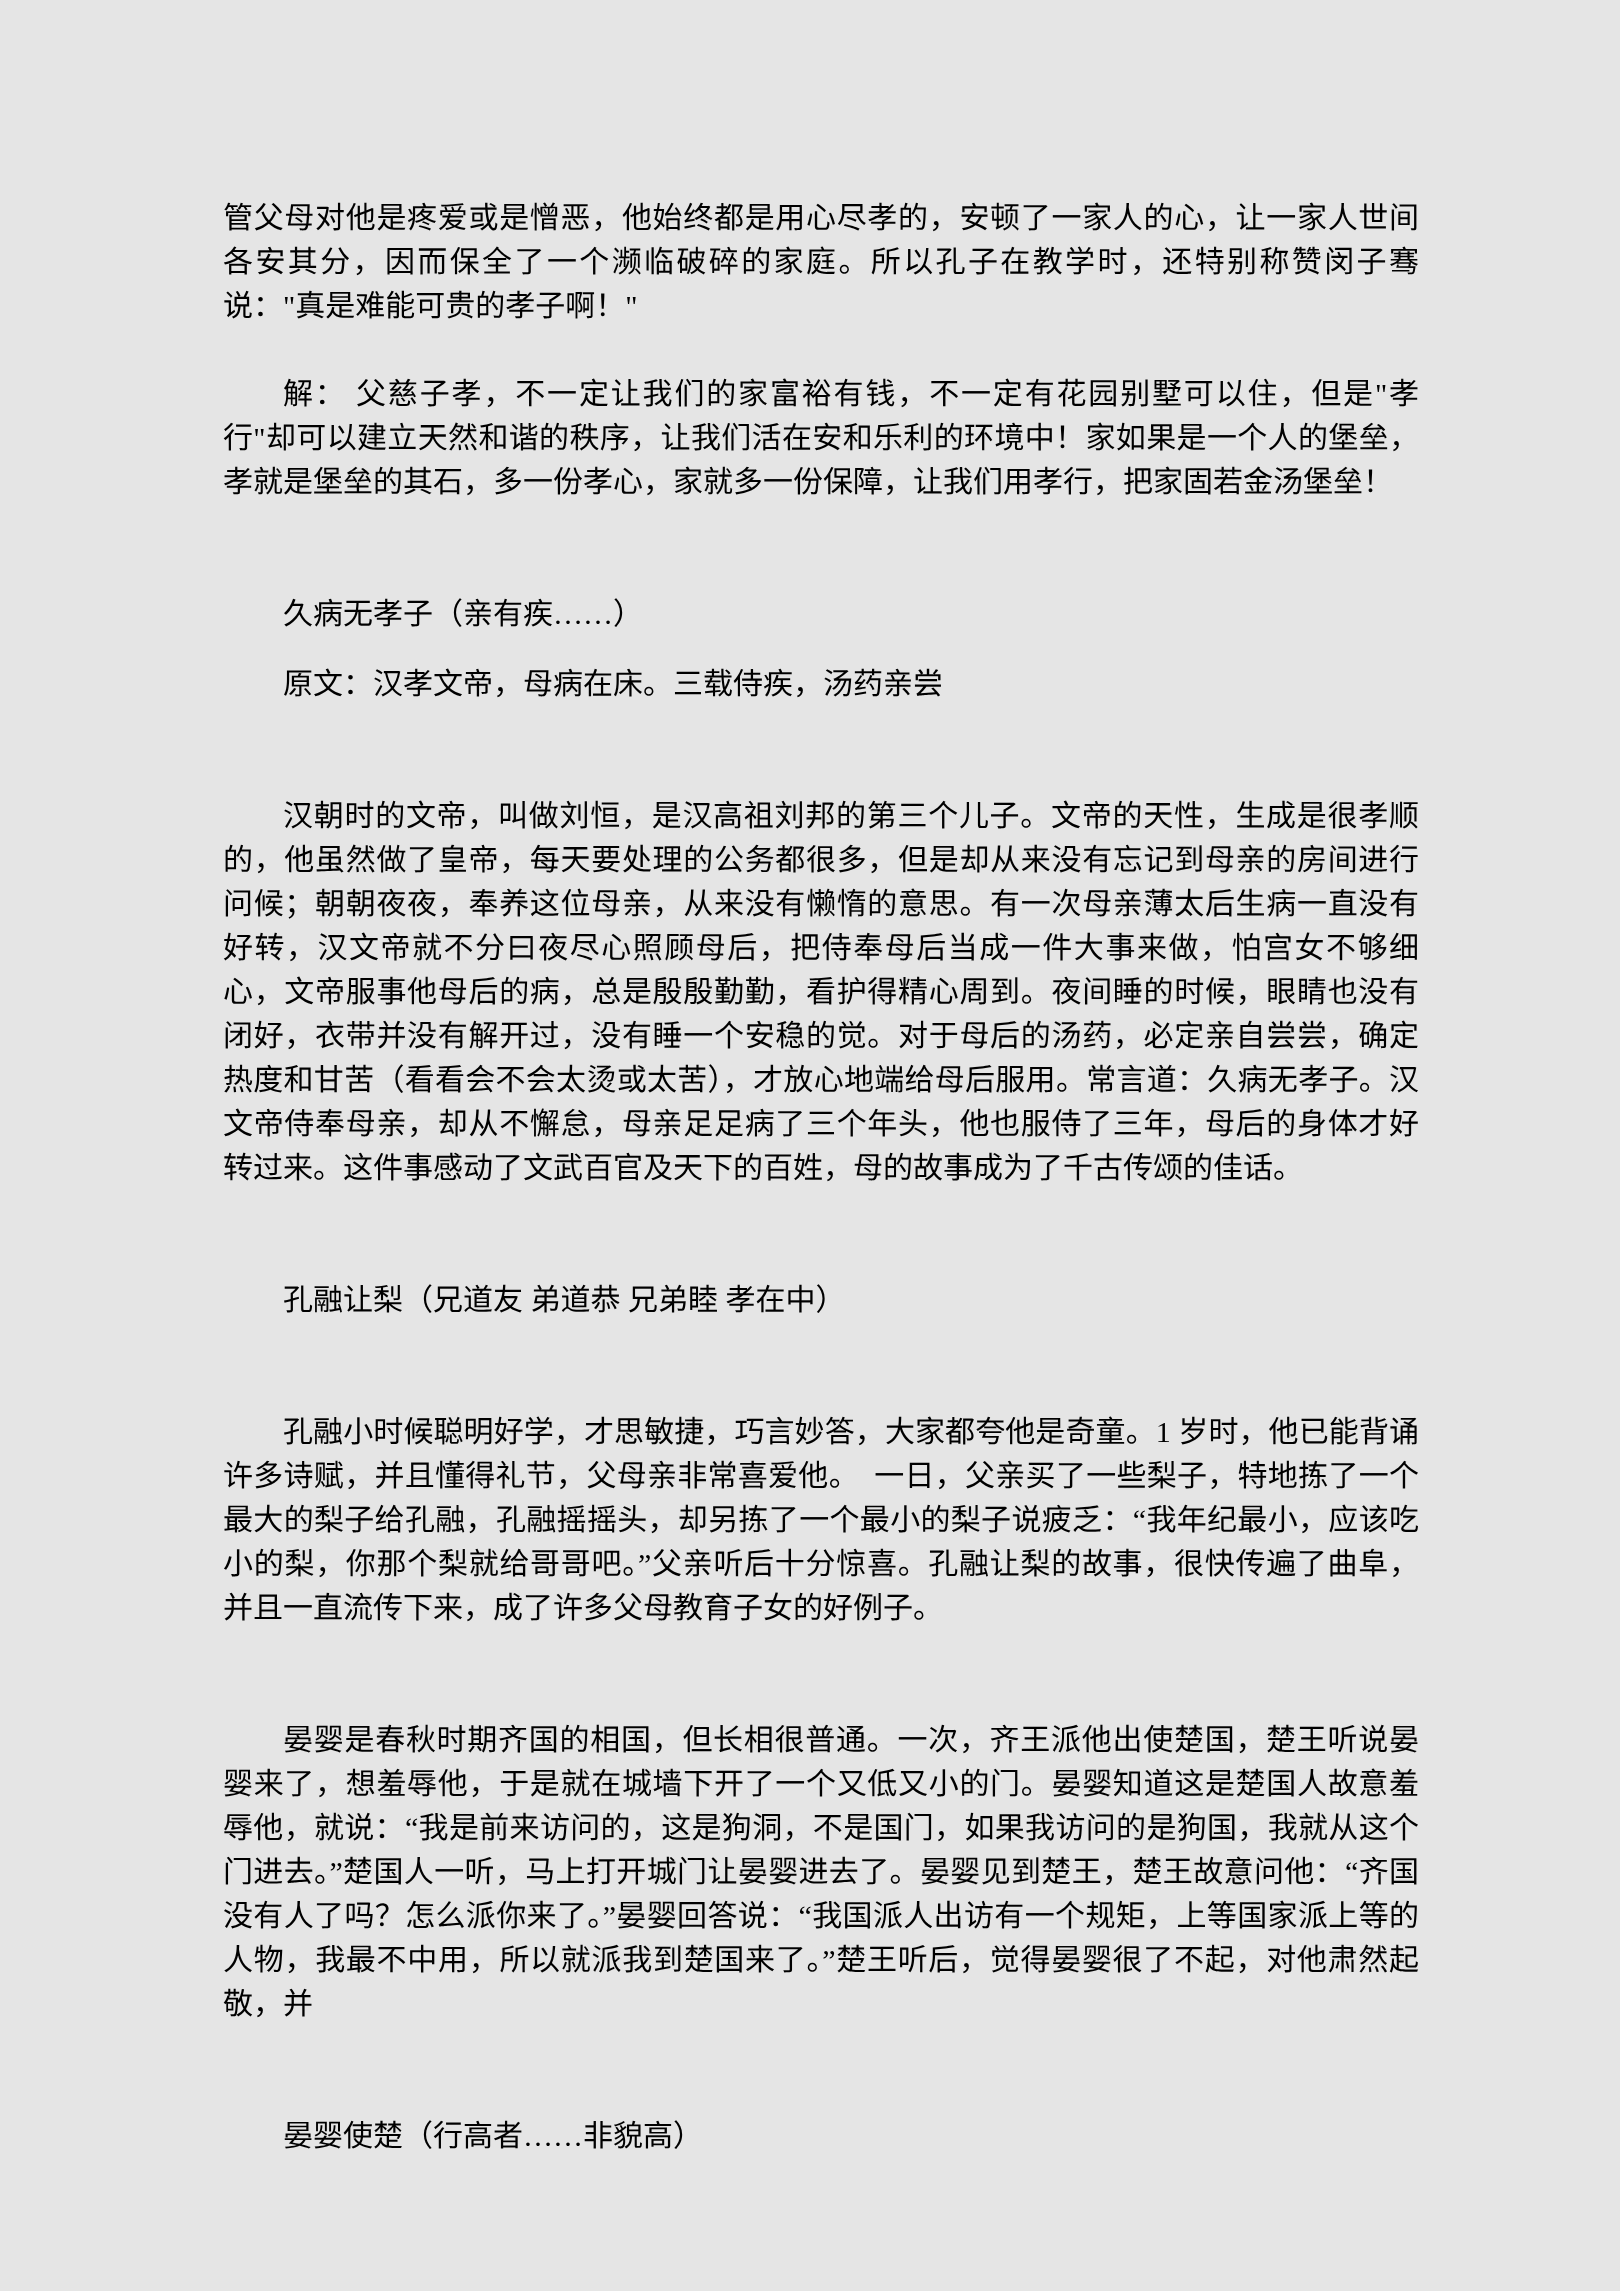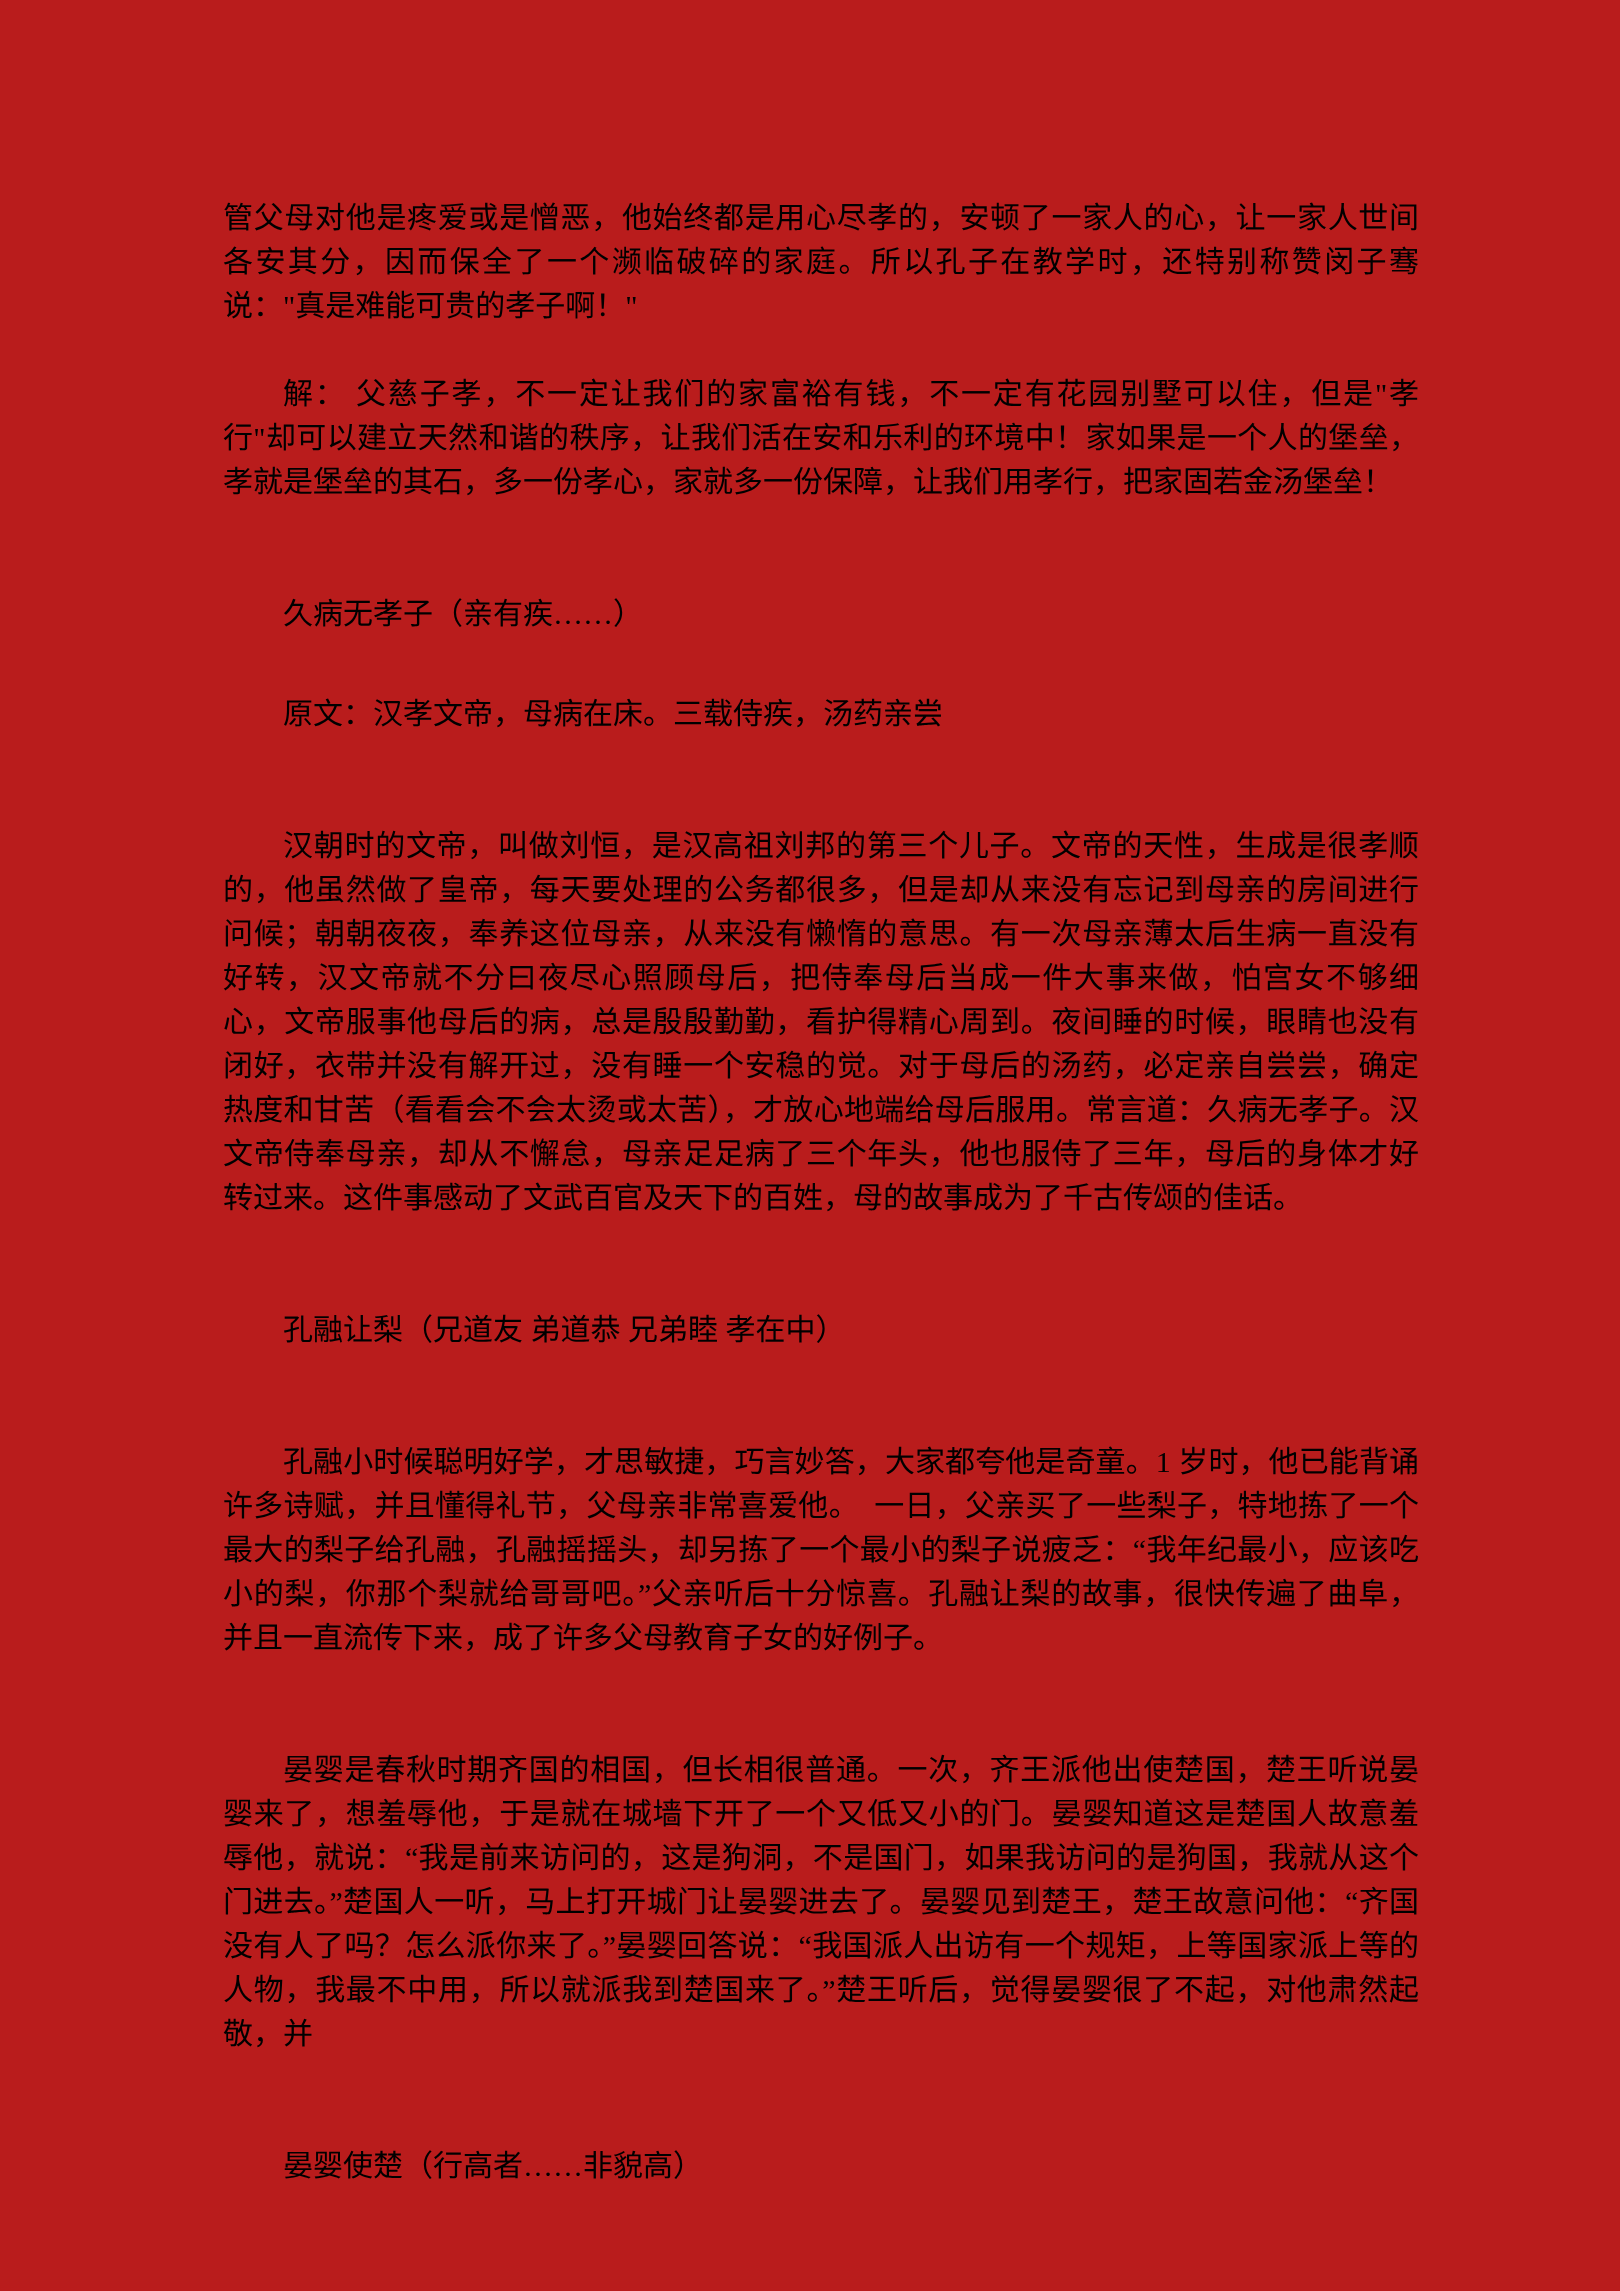--- a/index.html
+++ b/index.html
@@ -31,24 +31,24 @@
   .block.indent {
     text-indent: 2em;
   }
   .block.no-indent {
     text-indent: 0;
   }
 </style>
 </head>
 <body>
 
-<div class="page" style="background: #b91c1c; color: rgb(0, 0, 0); font-family: Liberation Serif, serif;">
+<div class="page" style="background: #e5e5e5; color: rgb(0, 0, 0); font-family: Liberation Serif, serif;">
     <div class="block no-indent" style="margin-top: 0px;">管父母对他是疼爱或是憎恶，他始终都是用心尽孝的，安顿了一家人的心，让一家人世间各安其分，因而保全了一个濒临破碎的家庭。所以孔子在教学时，还特别称赞闵子骞说："真是难能可贵的孝子啊！"</div>
     <div class="block indent" style="margin-top: 44px;">解： 父慈子孝，不一定让我们的家富裕有钱，不一定有花园别墅可以住，但是"孝行"却可以建立天然和谐的秩序，让我们活在安和乐利的环境中！家如果是一个人的堡垒，孝就是堡垒的其石，多一份孝心，家就多一份保障，让我们用孝行，把家固若金汤堡垒！</div>
     <div class="block indent" style="margin-top: 88px;">久病无孝子（亲有疾……）</div>
-    <div class="block indent" style="margin-top: 56px;">原文：汉孝文帝，母病在床。三载侍疾，汤药亲尝</div>
+    <div class="block indent" style="margin-top: 26px;">原文：汉孝文帝，母病在床。三载侍疾，汤药亲尝</div>
     <div class="block indent" style="margin-top: 88px;">汉朝时的文帝，叫做刘恒，是汉高祖刘邦的第三个儿子。文帝的天性，生成是很孝顺的，他虽然做了皇帝，每天要处理的公务都很多，但是却从来没有忘记到母亲的房间进行问候；朝朝夜夜，奉养这位母亲，从来没有懒惰的意思。有一次母亲薄太后生病一直没有好转，汉文帝就不分曰夜尽心照顾母后，把侍奉母后当成一件大事来做，怕宫女不够细心，文帝服事他母后的病，总是殷殷勤勤，看护得精心周到。夜间睡的时候，眼睛也没有闭好，衣带并没有解开过，没有睡一个安稳的觉。对于母后的汤药，必定亲自尝尝，确定热度和甘苦（看看会不会太烫或太苦），才放心地端给母后服用。常言道：久病无孝子。汉文帝侍奉母亲，却从不懈怠，母亲足足病了三个年头，他也服侍了三年，母后的身体才好转过来。这件事感动了文武百官及天下的百姓，母的故事成为了千古传颂的佳话。</div>
     <div class="block indent" style="margin-top: 88px;">孔融让梨（兄道友 弟道恭 兄弟睦 孝在中）</div>
     <div class="block indent" style="margin-top: 88px;">孔融小时候聪明好学，才思敏捷，巧言妙答，大家都夸他是奇童。1 岁时，他已能背诵许多诗赋，并且懂得礼节，父母亲非常喜爱他。　一日，父亲买了一些梨子，特地拣了一个最大的梨子给孔融，孔融摇摇头，却另拣了一个最小的梨子说疲乏：“我年纪最小，应该吃小的梨，你那个梨就给哥哥吧。”父亲听后十分惊喜。孔融让梨的故事，很快传遍了曲阜，并且一直流传下来，成了许多父母教育子女的好例子。</div>
     <div class="block indent" style="margin-top: 88px;">晏婴是春秋时期齐国的相国，但长相很普通。一次，齐王派他出使楚国，楚王听说晏婴来了，想羞辱他，于是就在城墙下开了一个又低又小的门。晏婴知道这是楚国人故意羞辱他，就说：“我是前来访问的，这是狗洞，不是国门，如果我访问的是狗国，我就从这个门进去。”楚国人一听，马上打开城门让晏婴进去了。晏婴见到楚王，楚王故意问他：“齐国没有人了吗？怎么派你来了。”晏婴回答说：“我国派人出访有一个规矩，上等国家派上等的人物，我最不中用，所以就派我到楚国来了。”楚王听后，觉得晏婴很了不起，对他肃然起敬，并</div>
     <div class="block indent" style="margin-top: 88px;">晏婴使楚（行高者……非貌高）</div>
   </div>
 
 
 </body></html>

